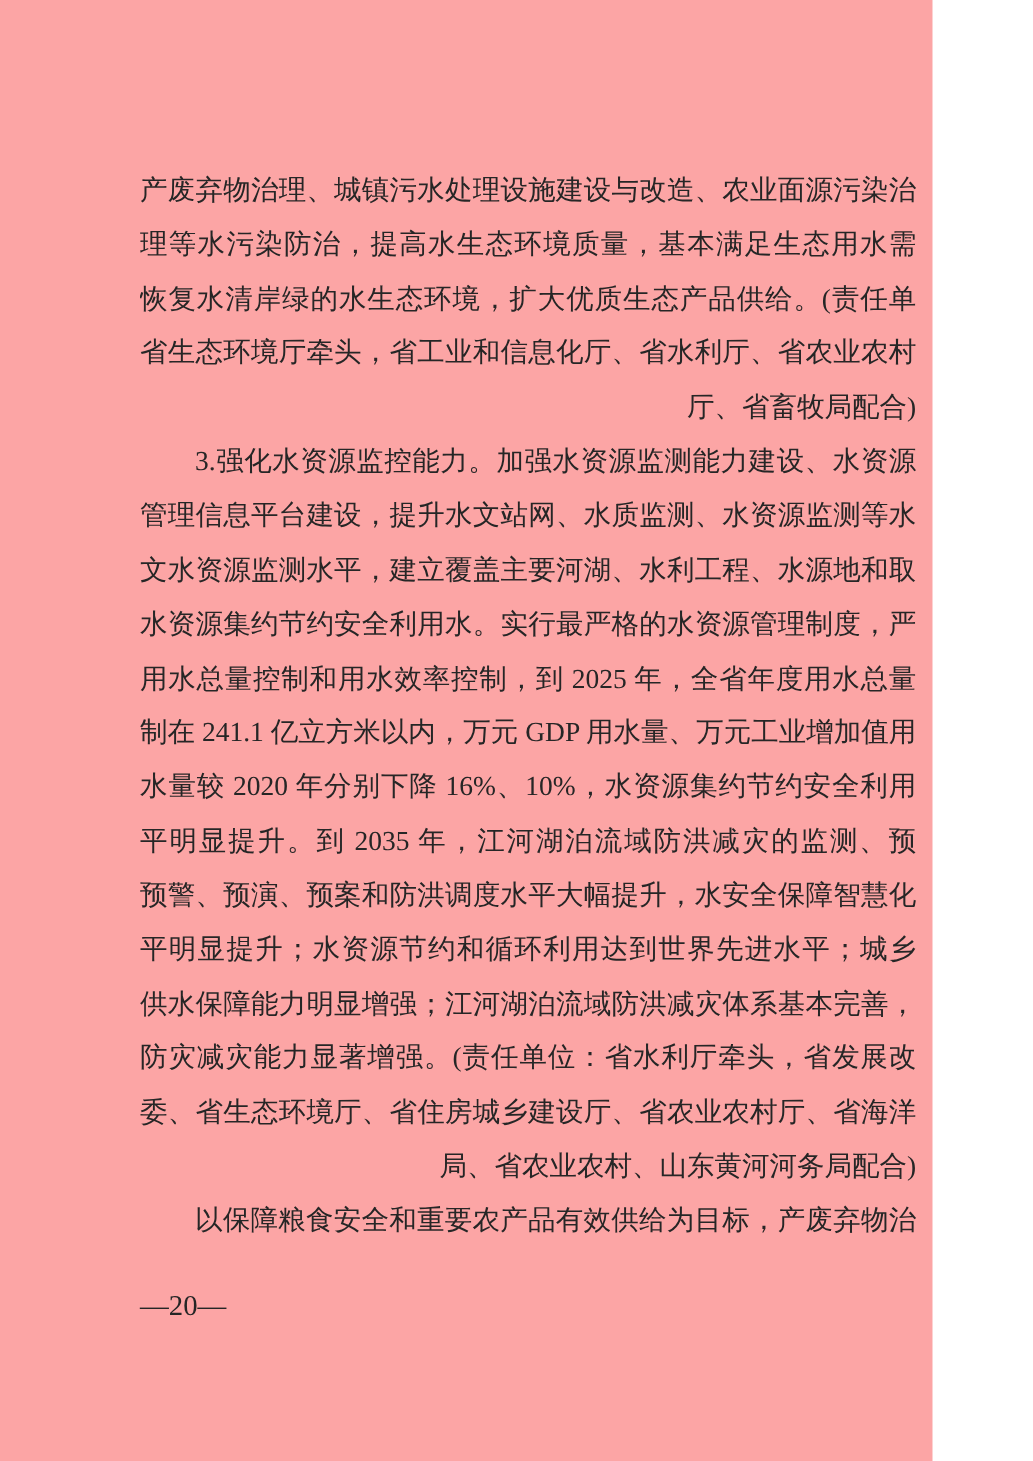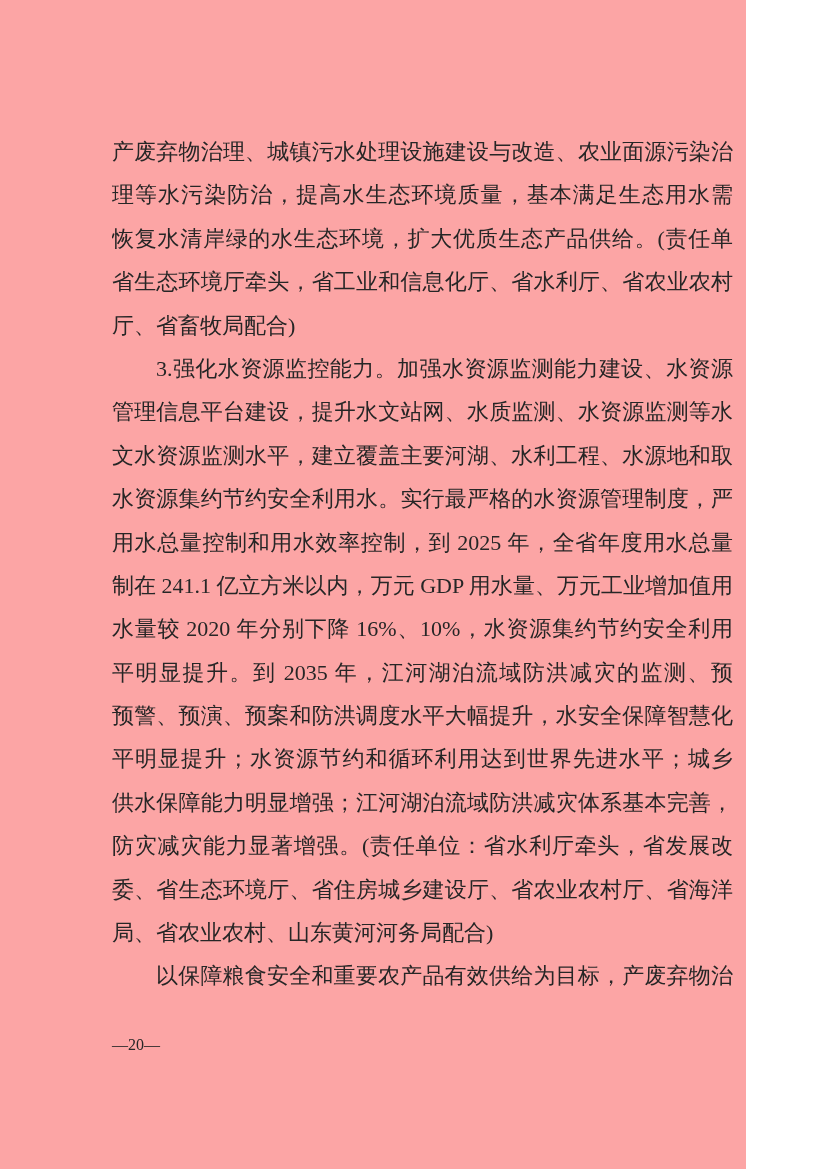--- a/index.html
+++ b/index.html
@@ -19,39 +19,39 @@
     position: absolute;
     left: 112px;
     top: 130px;
     width: 621px;
   }
   .para { margin: 0; }
   .line {
     font-size: 22px;
     line-height: 43.4px;
     height: 43.4px;
-    text-align: left;
+    text-align: right;
     overflow: hidden;
   }
   .line.justify {
     text-align: justify;
     text-align-last: justify;
   }
   .line.indent {
     text-indent: 2em;
   }
   .para.heading .line {
     
     font-weight: 400;
   }
   .footer {
     position: absolute;
     left: 112px;
     top: 1031px;
-    font-size: 16px;
+    font-size: 23px;
     line-height: 28px;
     color: #262626;
     letter-spacing: 0;
   }
 </style>
 </head>
 <body>
 
 <div class="page">
   <div class="text-block">

